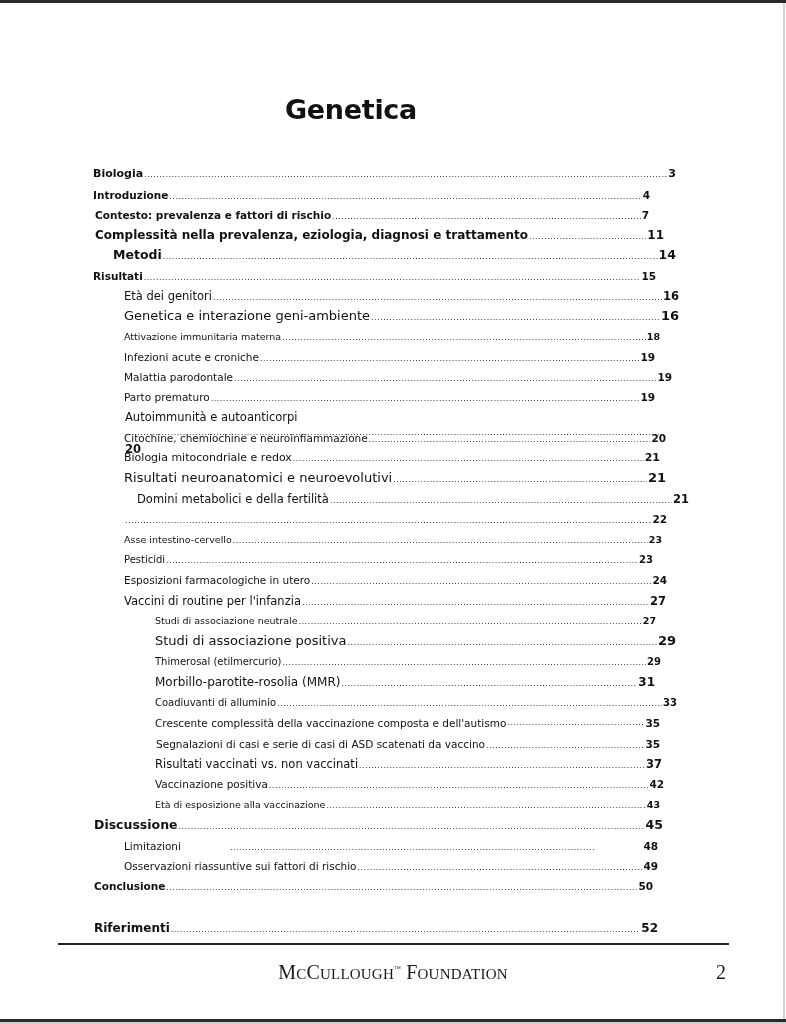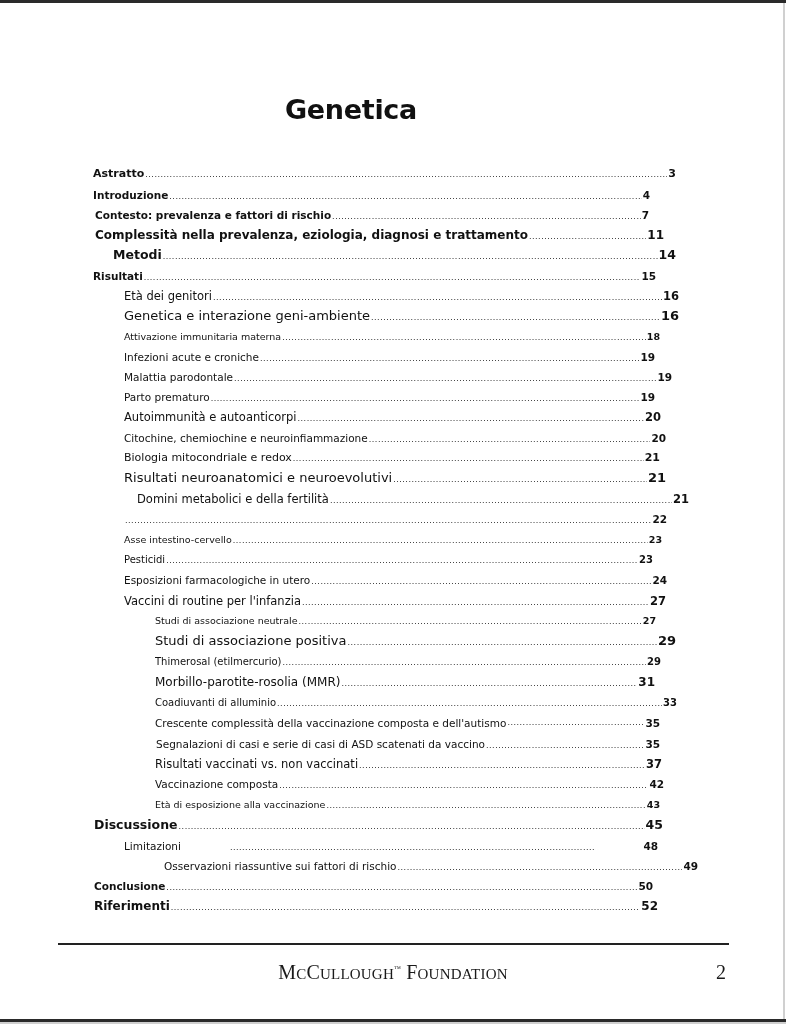--- a/index.html
+++ b/index.html
@@ -51,21 +51,21 @@
 
 <div class="frame-top"></div>
 <div class="frame-right"></div>
 <div class="frame-bottom"></div>
 <div class="frame-bottom2"></div>
 
 <h1 class="title" style="margin:0">Genetica</h1>
 
 <div class="toc" id="toc">
     <div class="toc-row lv0" style="top: 166px; left: 93px; width: 583px; font-size: 11px; line-height: 16px;">
-      <span class="lbl" style="font-weight: bold;">Astratto</span>
+      <span class="lbl" style="font-weight: bold;">Biologia</span>
       <span class="dots"></span>
       <span class="pg">3</span>
     </div>
     <div class="toc-row lv0" style="top: 187px; left: 93px; width: 557px; font-size: 10.5px; line-height: 16px;">
       <span class="lbl" style="font-weight: bold;">Introduzione</span>
       <span class="dots"></span>
       <span class="pg">4</span>
     </div>
     <div class="toc-row lv0" style="top: 207px; left: 95px; width: 554px; font-size: 10.5px; line-height: 16px;">
       <span class="lbl" style="font-weight: bold;">Contesto: prevalenza e fattori di rischio</span>
@@ -110,21 +110,21 @@
     <div class="toc-row lv1" style="top: 369px; left: 124px; width: 548px; font-size: 10.5px; line-height: 16px;">
       <span class="lbl">Malattia parodontale</span>
       <span class="dots"></span>
       <span class="pg">19</span>
     </div>
     <div class="toc-row lv1" style="top: 389px; left: 124px; width: 531px; font-size: 10.5px; line-height: 16px;">
       <span class="lbl">Parto prematuro</span>
       <span class="dots"></span>
       <span class="pg">19</span>
     </div>
-    <div class="toc-row lv1" style="top: 409px; left: 124px; width: 537px; font-size: 11.5px; line-height: 16px;">
+    <div class="toc-row lv1" style="top: 409px; left: 124px; width: 537px; font-size: 11.5px; line-height: 16px; flex-direction: column;">
       <span class="lbl">Autoimmunità e autoanticorpi</span>
       <span class="dots"></span>
       <span class="pg">20</span>
     </div>
     <div class="toc-row lv1" style="top: 430px; left: 124px; width: 542px; font-size: 10.5px; line-height: 16px;">
       <span class="lbl">Citochine, chemiochine e neuroinfiammazione</span>
       <span class="dots"></span>
       <span class="pg">20</span>
     </div>
     <div class="toc-row lv1" style="top: 450px; left: 124px; width: 536px; font-size: 11px; line-height: 16px;">
@@ -200,51 +200,51 @@
       <span class="lbl">Segnalazioni di casi e serie di casi di ASD scatenati da vaccino</span>
       <span class="dots"></span>
       <span class="pg">35</span>
     </div>
     <div class="toc-row lv2" style="top: 756px; left: 155px; width: 507px; font-size: 11.5px; line-height: 16px;">
       <span class="lbl">Risultati vaccinati vs. non vaccinati</span>
       <span class="dots"></span>
       <span class="pg">37</span>
     </div>
     <div class="toc-row lv2" style="top: 776px; left: 155px; width: 509px; font-size: 10.5px; line-height: 16px;">
-      <span class="lbl">Vaccinazione composta</span>
+      <span class="lbl">Vaccinazione positiva</span>
       <span class="dots"></span>
       <span class="pg">42</span>
     </div>
     <div class="toc-row lv2" style="top: 797px; left: 155px; width: 505px; font-size: 9.5px; line-height: 16px;">
       <span class="lbl">Età di esposizione alla vaccinazione</span>
       <span class="dots"></span>
       <span class="pg">43</span>
     </div>
     <div class="toc-row lv0" style="top: 817px; left: 94px; width: 569px; font-size: 12.5px; line-height: 16px;">
       <span class="lbl" style="font-weight: bold;">Discussione</span>
       <span class="dots"></span>
       <span class="pg">45</span>
     </div>
     <div class="toc-row lv1" style="top: 838px; left: 124px; width: 534px; font-size: 10.5px; line-height: 16px; gap: 48px;">
       <span class="lbl">Limitazioni</span>
       <span class="dots"></span>
       <span class="pg">48</span>
     </div>
-    <div class="toc-row lv1" style="top: 858px; left: 124px; width: 534px; font-size: 10.5px; line-height: 16px; margin-left: 40px;">
+    <div class="toc-row lv1" style="top: 858px; left: 124px; width: 534px; font-size: 10.5px; line-height: 16px;">
       <span class="lbl">Osservazioni riassuntive sui fattori di rischio</span>
       <span class="dots"></span>
       <span class="pg">49</span>
     </div>
     <div class="toc-row lv0" style="top: 878px; left: 94px; width: 559px; font-size: 10.5px; line-height: 16px;">
       <span class="lbl" style="font-weight: bold;">Conclusione</span>
       <span class="dots"></span>
       <span class="pg">50</span>
     </div>
     <div class="toc-row lv0" style="top: 898px; left: 94px; width: 564px; font-size: 12px; line-height: 16px;">
-      <span class="lbl" style="font-weight: bold;">Riferimenti</span>
+      <span class="lbl" style="font-weight: bold; margin-top: 22px;">Riferimenti</span>
       <span class="dots"></span>
       <span class="pg">52</span>
     </div>
   </div>
 
 <div class="footer-rule"></div>
 <div class="footer-brand">
   <span id="brand-text"><span>M</span><span class="sc">C</span><span>C</span><span class="sc">U</span><span class="sc">L</span><span class="sc">L</span><span class="sc">O</span><span class="sc">U</span><span class="sc">G</span><span class="sc">H</span><sup style="font-size: 7px;">™</sup> <span>F</span><span class="sc">O</span><span class="sc">U</span><span class="sc">N</span><span class="sc">D</span><span class="sc">A</span><span class="sc">T</span><span class="sc">I</span><span class="sc">O</span><span class="sc">N</span></span>
 </div>
 <div class="footer-page">2</div>

